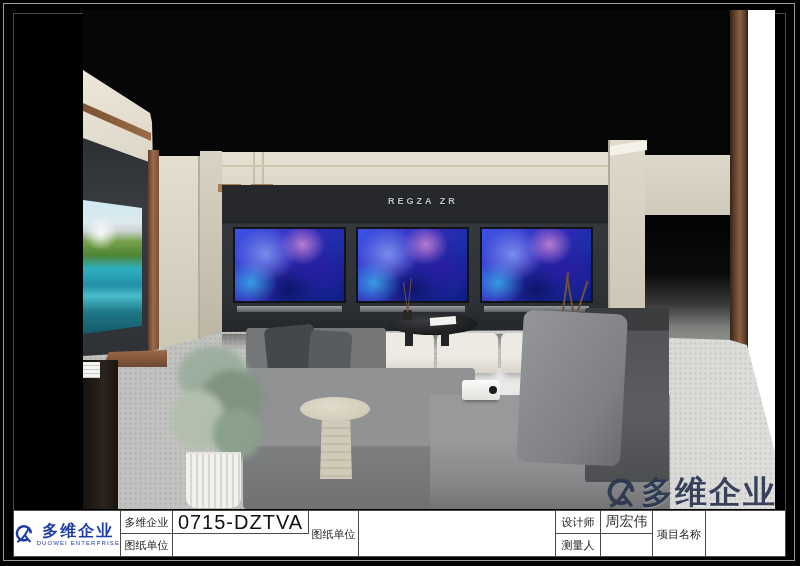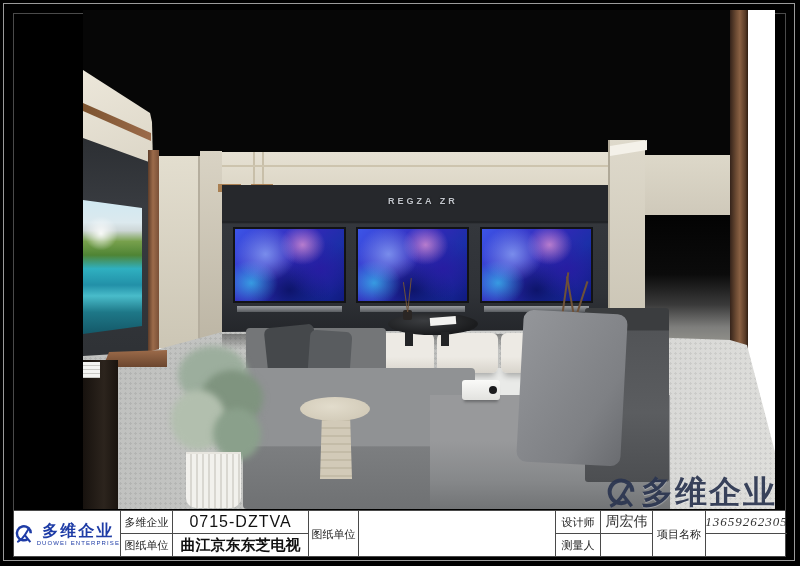--- a/index.html
+++ b/index.html
@@ -134,21 +134,21 @@
       text-shadow:0 1px 1px rgba(255,255,255,.4);}
 
   
   .title-block{left:13px;top:510px;width:773px;height:47px;display:grid;
       grid-template-columns:107px 52px 136px 50px 47px 40px 110px 45px 52px 53px 81px;
       grid-template-rows:23px 23px;border:1px solid #4a4a4a;box-sizing:border-box;background:#fff;}
   .cell{border-right:1px solid #4a4a4a;border-bottom:1px solid #4a4a4a;
       display:flex;align-items:center;justify-content:center;overflow:hidden;
       font-size:11px;color:#222;box-sizing:border-box;}
   .no-r{border-right:none;} .no-b{border-bottom:none;}
-  .v-big{font-size:16px;letter-spacing:1px;color:#111;}
+  .v-big{font-size:20px;letter-spacing:1px;color:#111;}
   .v-bold{font-size:15px;font-weight:bold;color:#111;}
   .v-hand{font-family:"Liberation Serif",serif;font-size:14px;color:#333;}
   .v-phone{font-family:"Liberation Serif",serif;font-style:italic;font-size:13px;letter-spacing:1px;color:#333;}
   .logo-cell{gap:3px;}
   .logo-text{display:flex;flex-direction:column;align-items:center;line-height:1.1;color:#1e3ca6;}
   .logo-cn{font-size:16px;font-weight:bold;letter-spacing:2px;white-space:nowrap;}
   .logo-en{font-size:6px;letter-spacing:1.1px;white-space:nowrap;}
 </style>
 </head>
 <body>
@@ -242,24 +242,22 @@
         <path d="M26 26 L40 44" fill="none" stroke="currentColor" stroke-width="5"></path>
       </svg>
       <div class="logo-text">
         <span class="logo-cn">多维企业</span>
         <span class="logo-en">DUOWEI ENTERPRISE</span>
       </div>
     </div>
     <div class="cell" style="grid-column:2;grid-row:1;">多维企业</div>
     <div class="cell no-b" style="grid-column:2;grid-row:2;">图纸单位</div>
     <div class="cell v-big" style="grid-column:3;grid-row:1;">0715-DZTVA</div>
-    <div class="cell v-bold no-b" style="grid-column:3;grid-row:2;">曲江京东东芝电视</div>
     <div class="cell no-b" style="grid-column:4;grid-row:1/3;">图纸单位</div>
     <div class="cell no-b" style="grid-column:7;grid-row:1/3;"></div>
     <div class="cell" style="grid-column:8;grid-row:1;">设计师</div>
     <div class="cell no-b" style="grid-column:8;grid-row:2;">测量人</div>
     <div class="cell v-hand" style="grid-column:9;grid-row:1;">周宏伟</div>
     <div class="cell no-b" style="grid-column:9;grid-row:2;"></div>
     <div class="cell no-b" style="grid-column:10;grid-row:1/3;">项目名称</div>
-    <div class="cell v-phone no-r" style="grid-column:11;grid-row:1;">13659262305</div>
     <div class="cell no-r no-b" style="grid-column:11;grid-row:2;"></div>
   </div>
 </div>
 
 </body></html>

